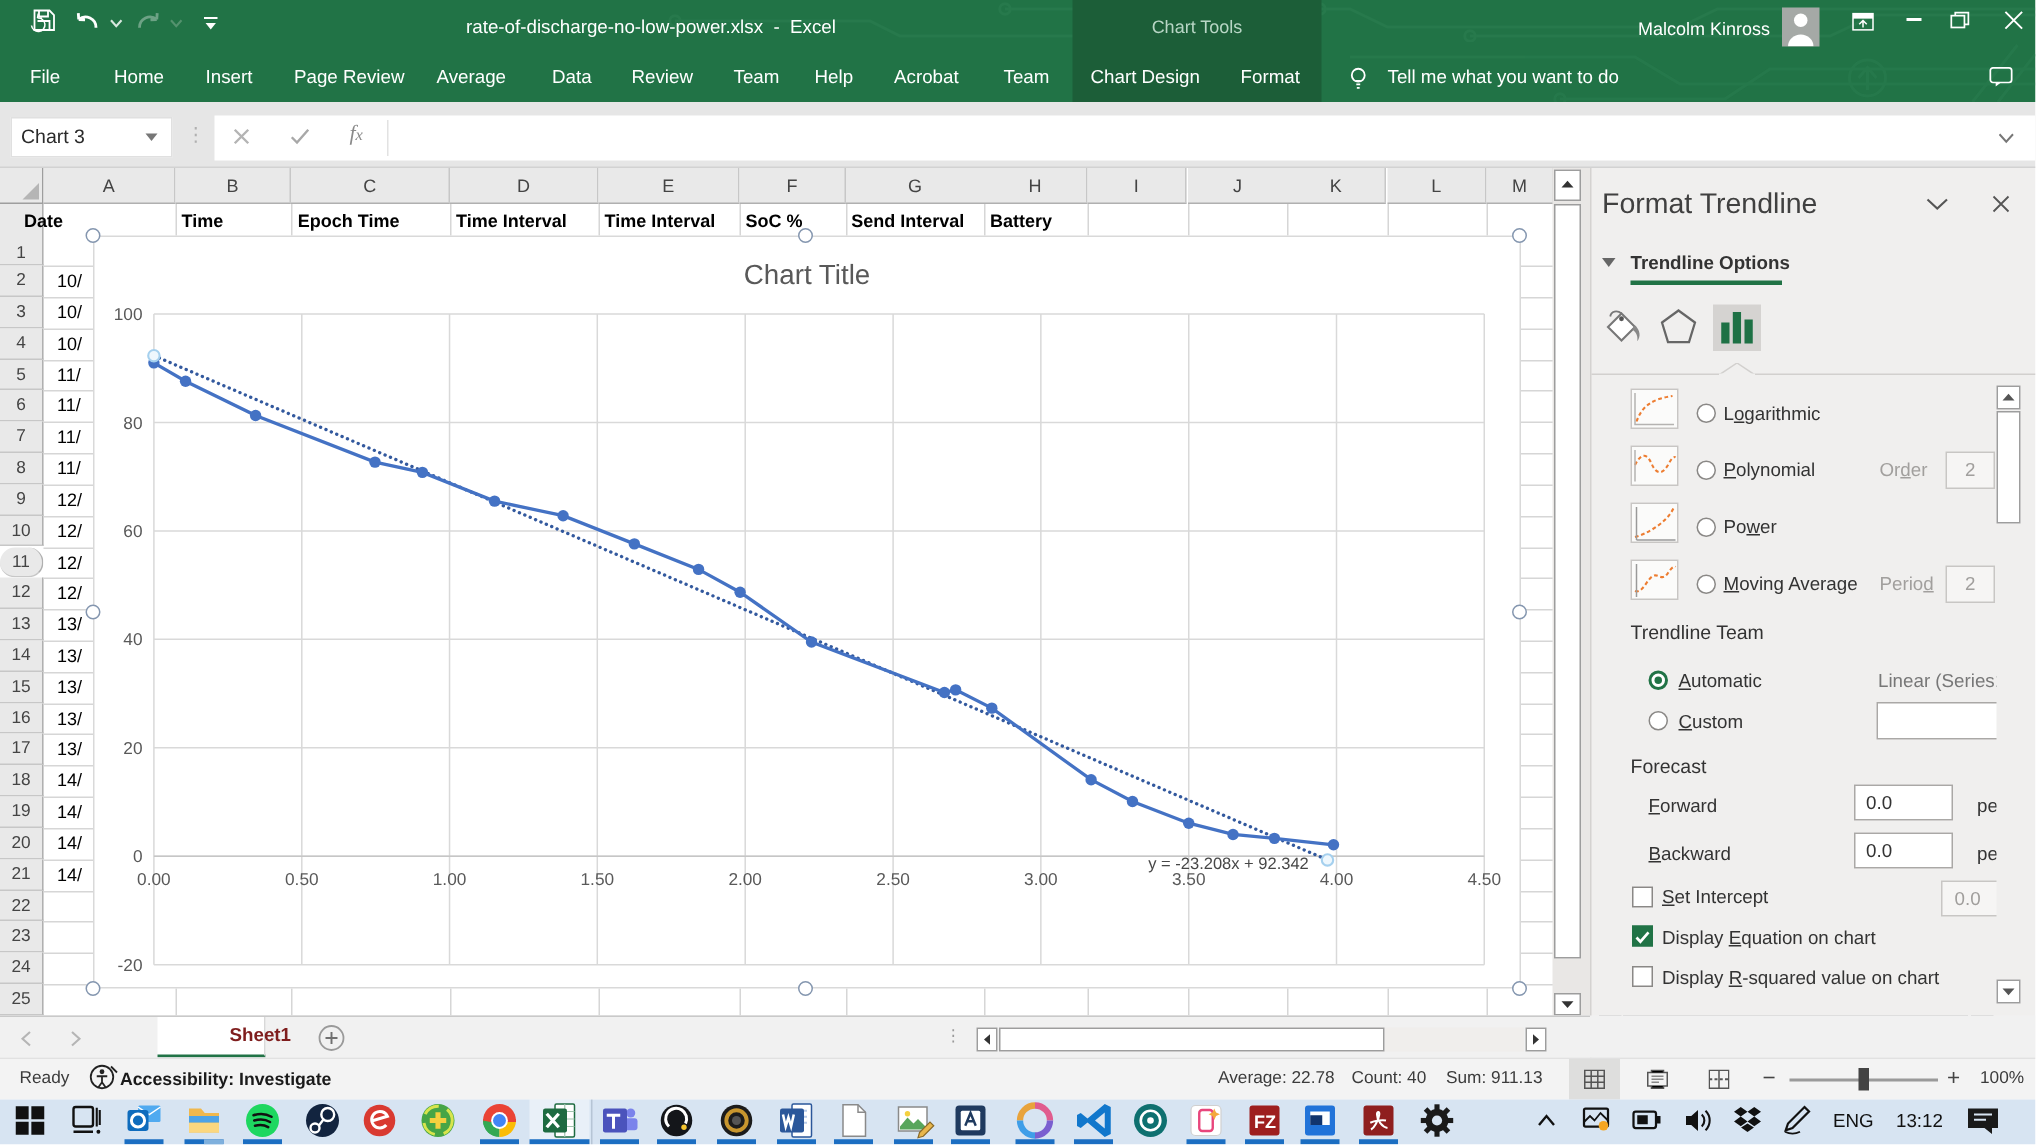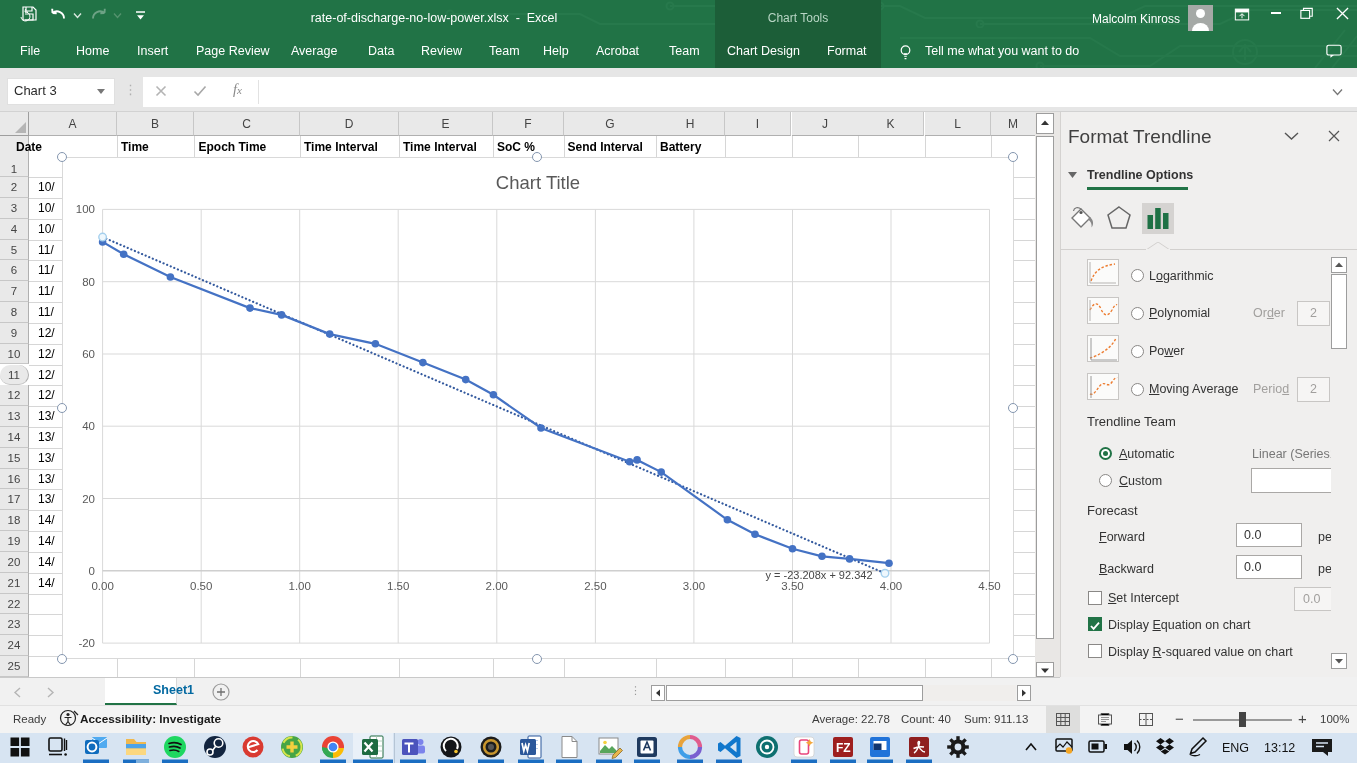--- a/index.html
+++ b/index.html
@@ -446,21 +446,21 @@
 <div class="abs" style="left:1036px;top:662px;width:18px;height:15px;background:#fff;border:1px solid #9d9d9d;"><svg width="16" height="13" viewBox="0 0 16 13">
       <path d="M4 4.5 L8 9 L12 4.5 Z" fill="#333"></path>
     </svg></div>
 
 <div class="abs" id="tabsrow"></div>
 <div class="abs" style="left:0;top:677px;width:1060px;height:1px;background:#c9c9c9;"></div>
 <svg class="abs" style="left:12px;top:687px;width:44px;height:11px;" viewBox="0 0 44 11">
     <path d="M8 1 L3 5.5 L8 10" stroke="#b5b5b5" stroke-width="1.4" fill="none"></path>
     <path d="M36 1 L41 5.5 L36 10" stroke="#b5b5b5" stroke-width="1.4" fill="none"></path>
   </svg>
-<div class="abs" style="left:105px;top:678px;width:72px;height:27px;background:#fff;border-right:1px solid #d8d8d8;border-bottom:2.5px solid #217346;text-align:center;"><span style="color:#0369a1;font-weight:bold;font-size:12.5px;line-height:24px;margin-left:48px;">Sheet1</span></div>
+<div class="abs" style="left:105px;top:678px;width:72px;height:27px;background:#fff;border-right:1px solid #d8d8d8;border-bottom:2.5px solid #217346;text-align:center;"><span style="color:#7f1d1d;font-weight:bold;font-size:12.5px;line-height:24px;margin-left:48px;">Sheet1</span></div>
 <svg class="abs" style="left:212px;top:683px;width:18px;height:18px;" viewBox="0 0 18 18">
     <circle cx="9" cy="9" r="8" fill="none" stroke="#9a9a9a" stroke-width="1.2"></circle>
     <path d="M9 5 v8 M5 9 h8" stroke="#707070" stroke-width="1.3"></path>
   </svg>
 <div class="abs" style="left:630px;top:684px;color:#9a9a9a;font-size:11px;letter-spacing:0;">⋮</div>
 
 <div class="abs" style="left:651px;top:685px;width:14px;height:16px;background:#fff;border:1px solid #9d9d9d;"><svg width="12" height="14" viewBox="0 0 12 14">
       <path d="M8 3.5 L4 7 L8 10.5 Z" fill="#333"></path>
     </svg></div>
 <div class="abs" style="left:666px;top:685px;width:350px;height:16px;background:#f0eeec;"></div>

